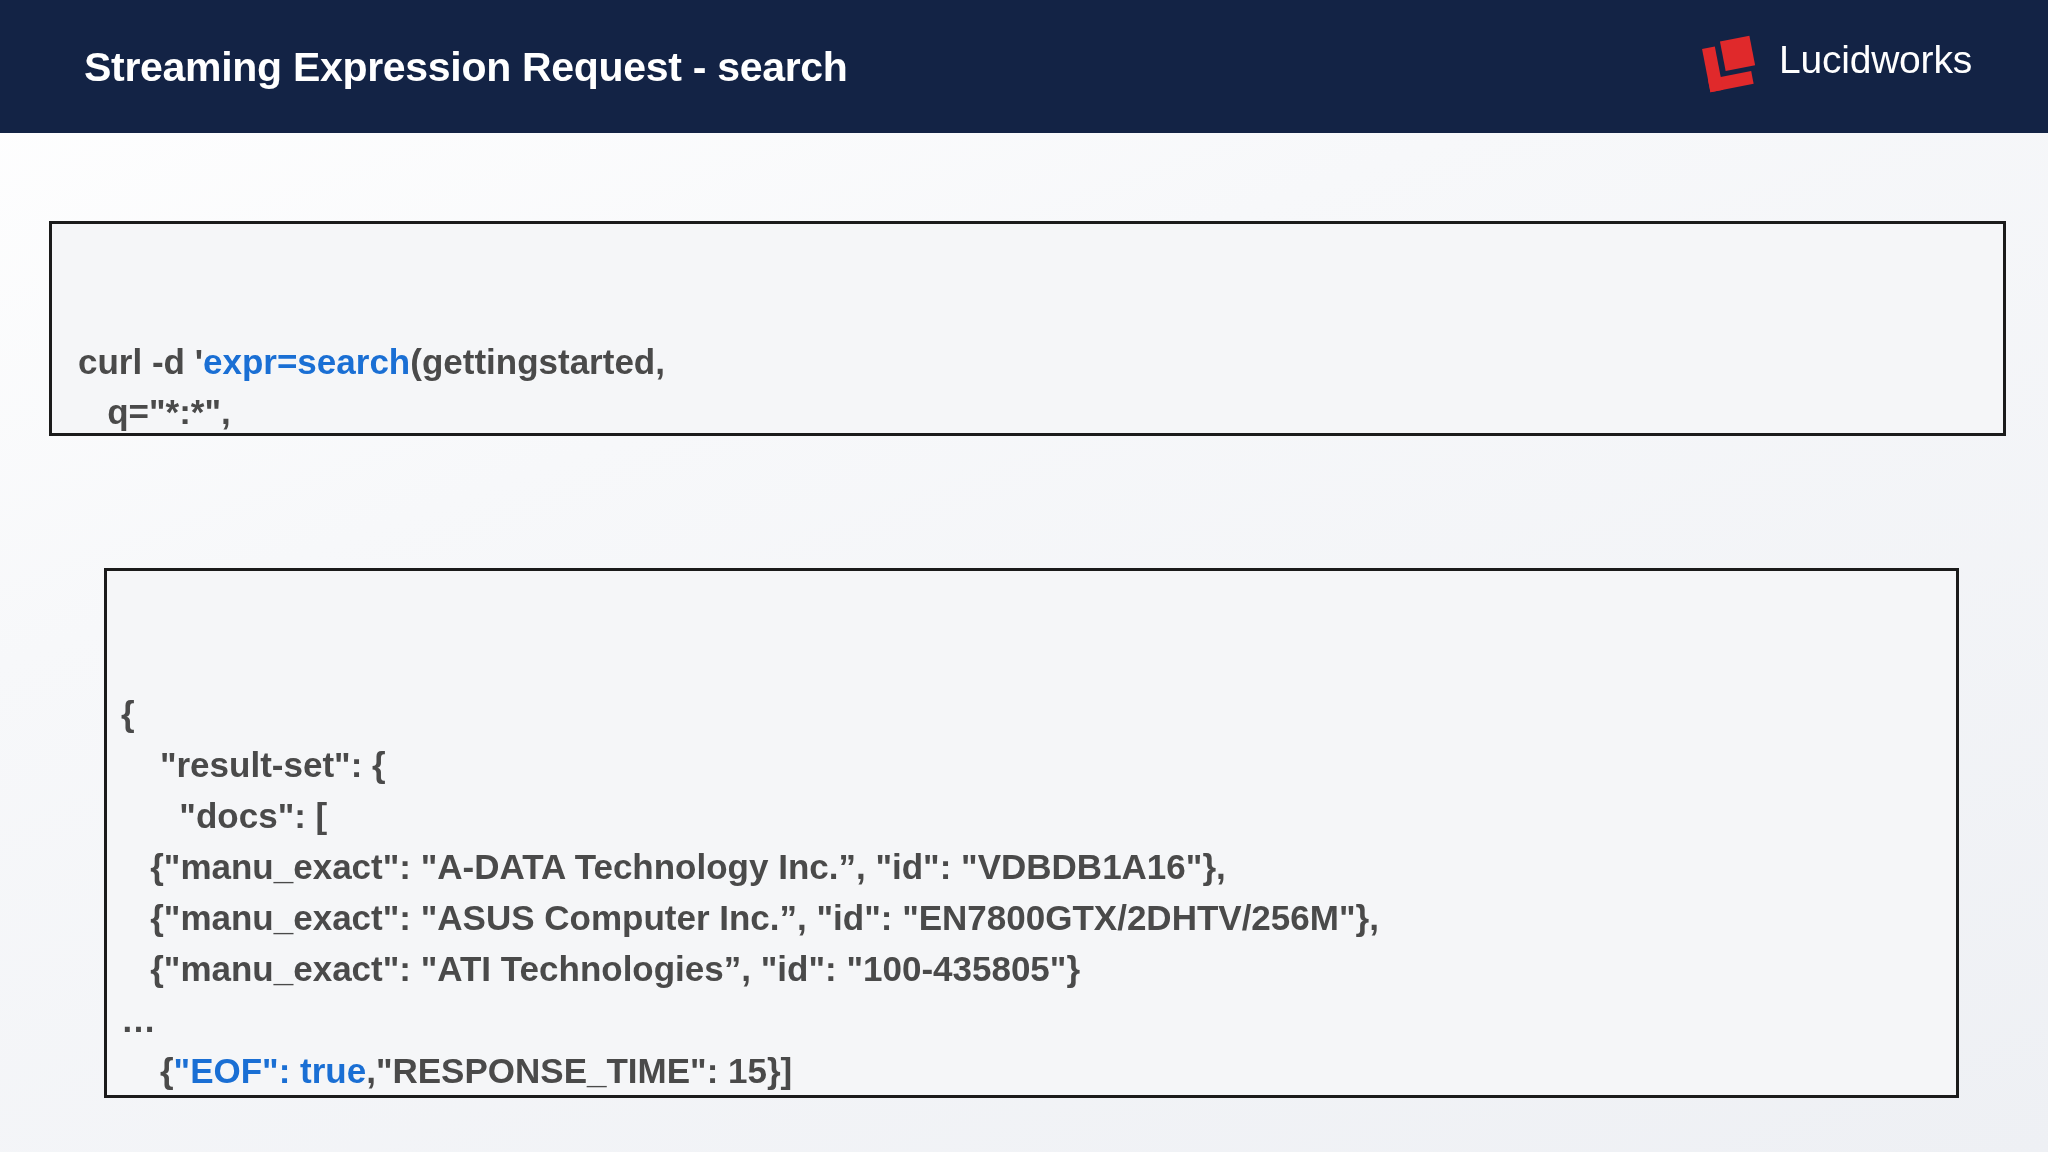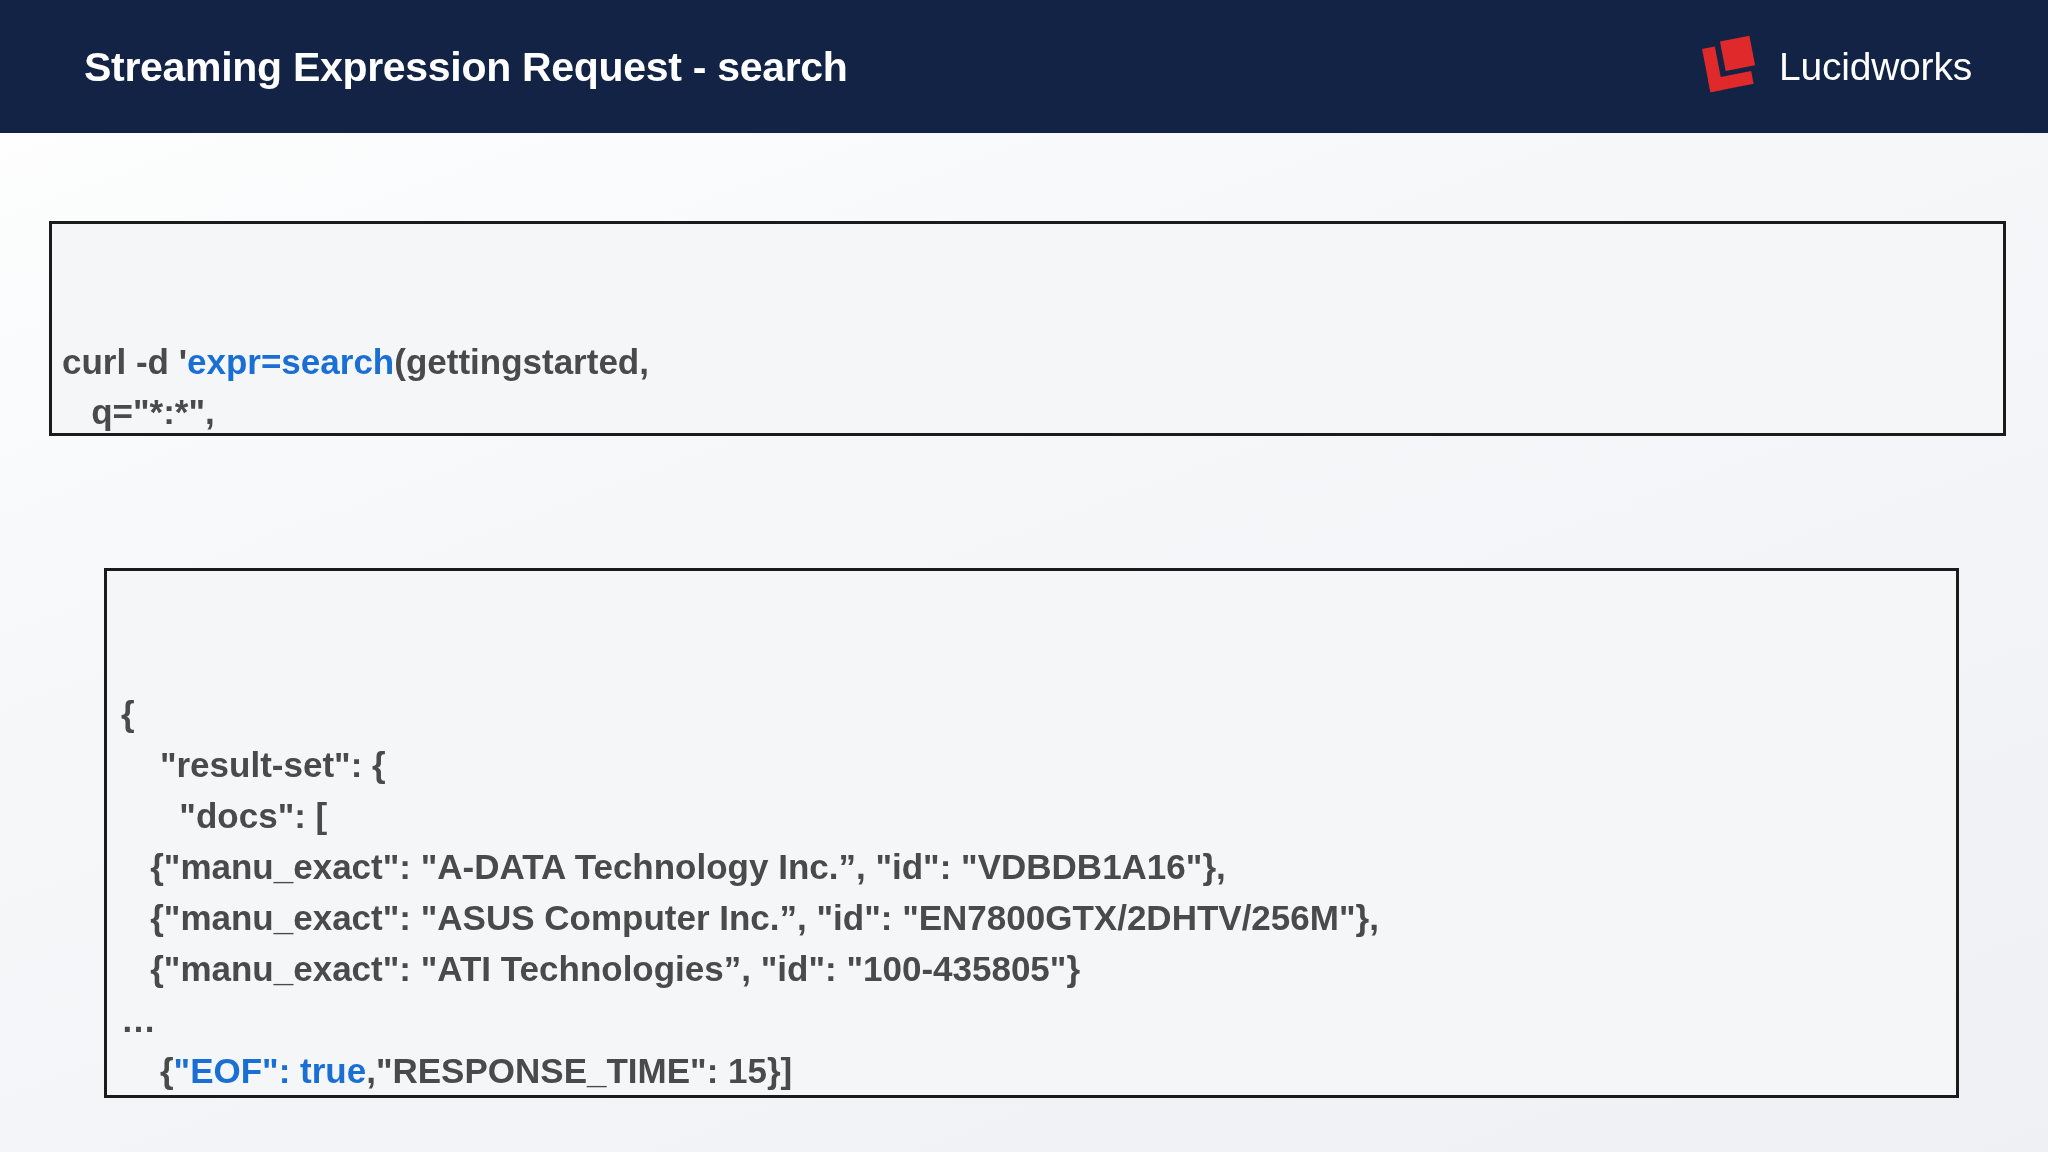--- a/index.html
+++ b/index.html
@@ -40,21 +40,21 @@
     color: #ffffff;
     font-size: 41px;
     font-weight: bold;
     letter-spacing: -0.3px;
     white-space: nowrap;
     line-height: 1;
     margin-top: 2px;
   }
   .brand {
     display: flex;
-    align-items: center;
+    align-items: flex-start;
     gap: 22px;
     white-space: nowrap;
   }
   .brand-mark {
     position: relative;
     width: 54px;
     height: 54px;
     transform: rotate(-11deg);
     flex: none;
   }
@@ -95,21 +95,21 @@
     font-size: 35px;
     line-height: 50px;
     white-space: pre;
     overflow: hidden;
   }
   .box-request {
     left: 49px;
     top: 221px;
     width: 1957px;
     height: 215px;
-    padding: 13px 0 0 10px;
+    padding: 13px 0 0 26px;
   }
   .box-response {
     left: 104px;
     top: 568px;
     width: 1855px;
     height: 530px;
     padding: 15px 0 0 14px;
     line-height: 51px;
   }
   .accent {

